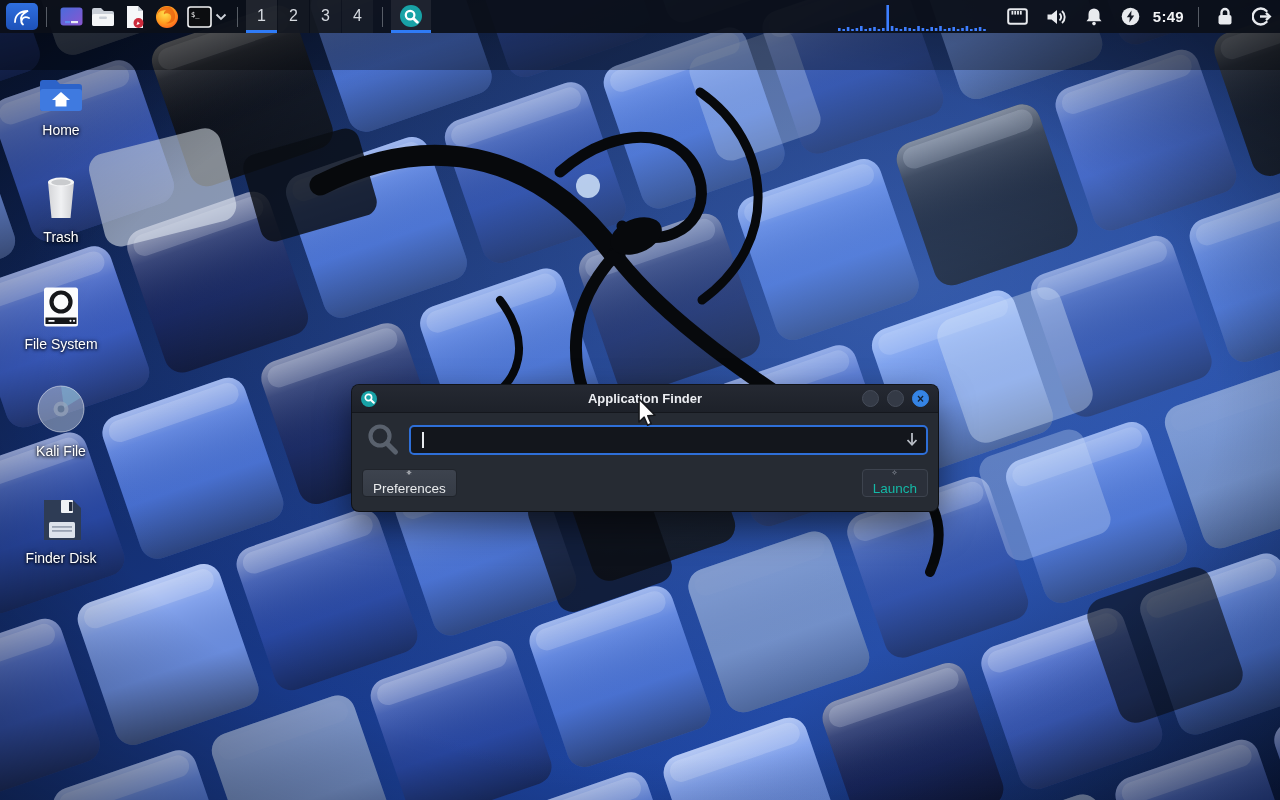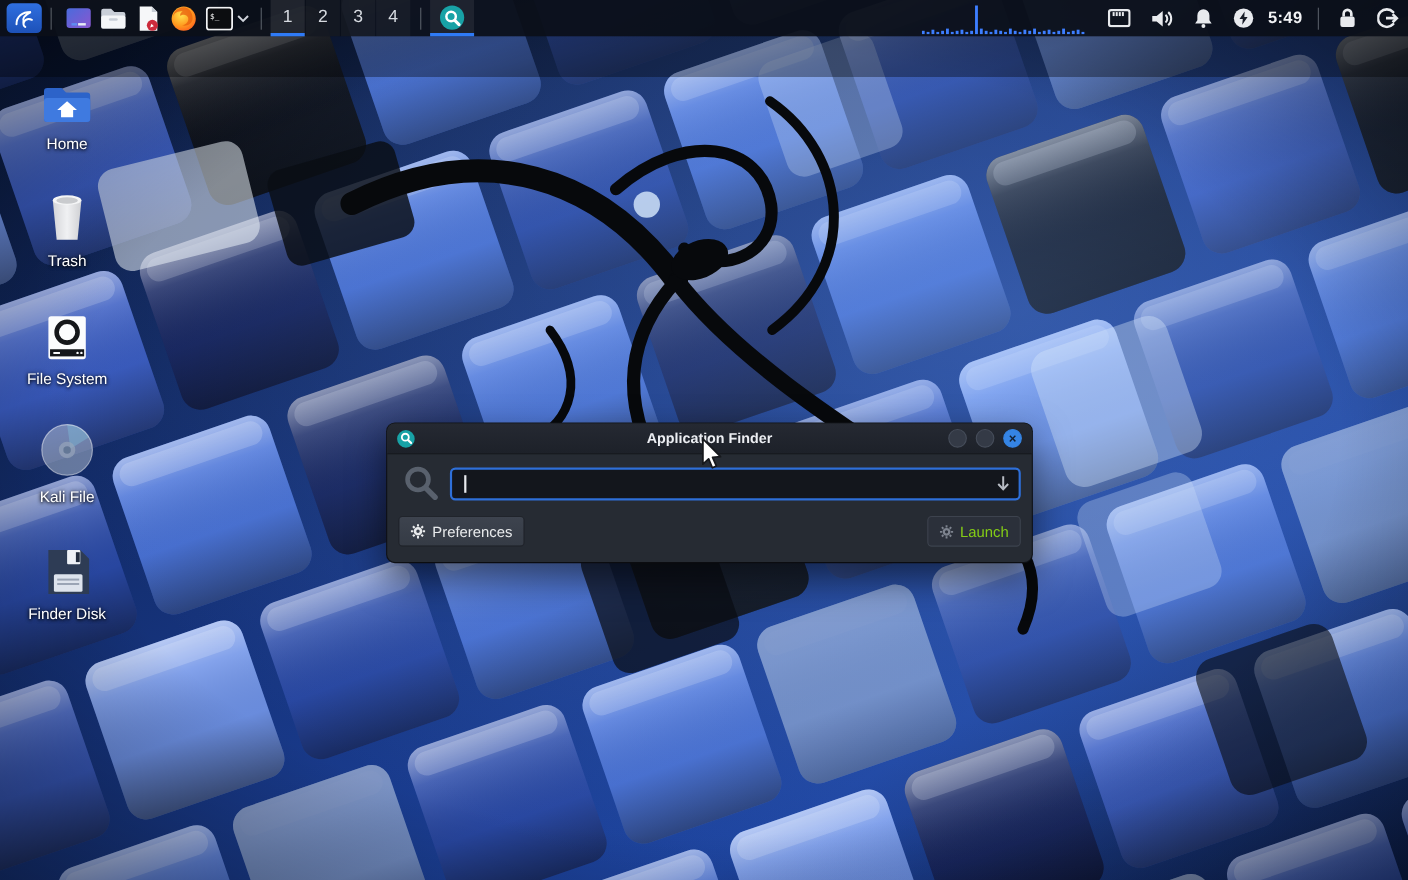--- a/index.html
+++ b/index.html
@@ -62,24 +62,24 @@
   .dbody { padding:10px 10px 0 10px; }
   .srow { display:flex; align-items:center; gap:9px; padding-left:4px; }
   .search-wrap { flex:1; position:relative; height:30px; }
   .search-input { width:100%; height:30px; background:#13161c; border:2px solid #2e6fd8;
                   border-radius:5px; color:#e8eaee; font-size:14px; padding:0 26px 0 12px;
                   outline:none; font-family:"Liberation Sans",sans-serif; }
   .caret { position:absolute; left:13px; top:7px; width:1.5px; height:16px; background:#e8eaee; }
   .dd-arrow { position:absolute; right:9px; top:6px; color:#b7bcc4; }
   .btnrow { display:flex; align-items:center; margin-top:12px; padding:0 0 0 0; }
   .btn { height:28px; border-radius:4px; display:flex; align-items:center; gap:6px;
-         font-size:13.5px; padding:0 10px; }
+         font-size:13.5px; padding:0 10px;flex-direction:column; }
   .btn-pref { background:linear-gradient(180deg,#3d434e,#353b45); border:1px solid #20242b;
               color:#e8eaec; }
-  .btn-launch { margin-left:auto; background:#2b303a; border:1px solid #3d434e; color:#84cc16; }
+  .btn-launch { margin-left:auto; background:#2b303a; border:1px solid #3d434e; color:#14b8a6; }
 
   .cursor { position:absolute; left:638px; top:398px; z-index:90; }
   .hidden-defs { position:absolute; width:0; height:0; overflow:hidden; }
 </style>
 </head>
 <body>
 
 <svg class="hidden-defs" aria-hidden="true">
   <defs>
     <g id="i-mag">

